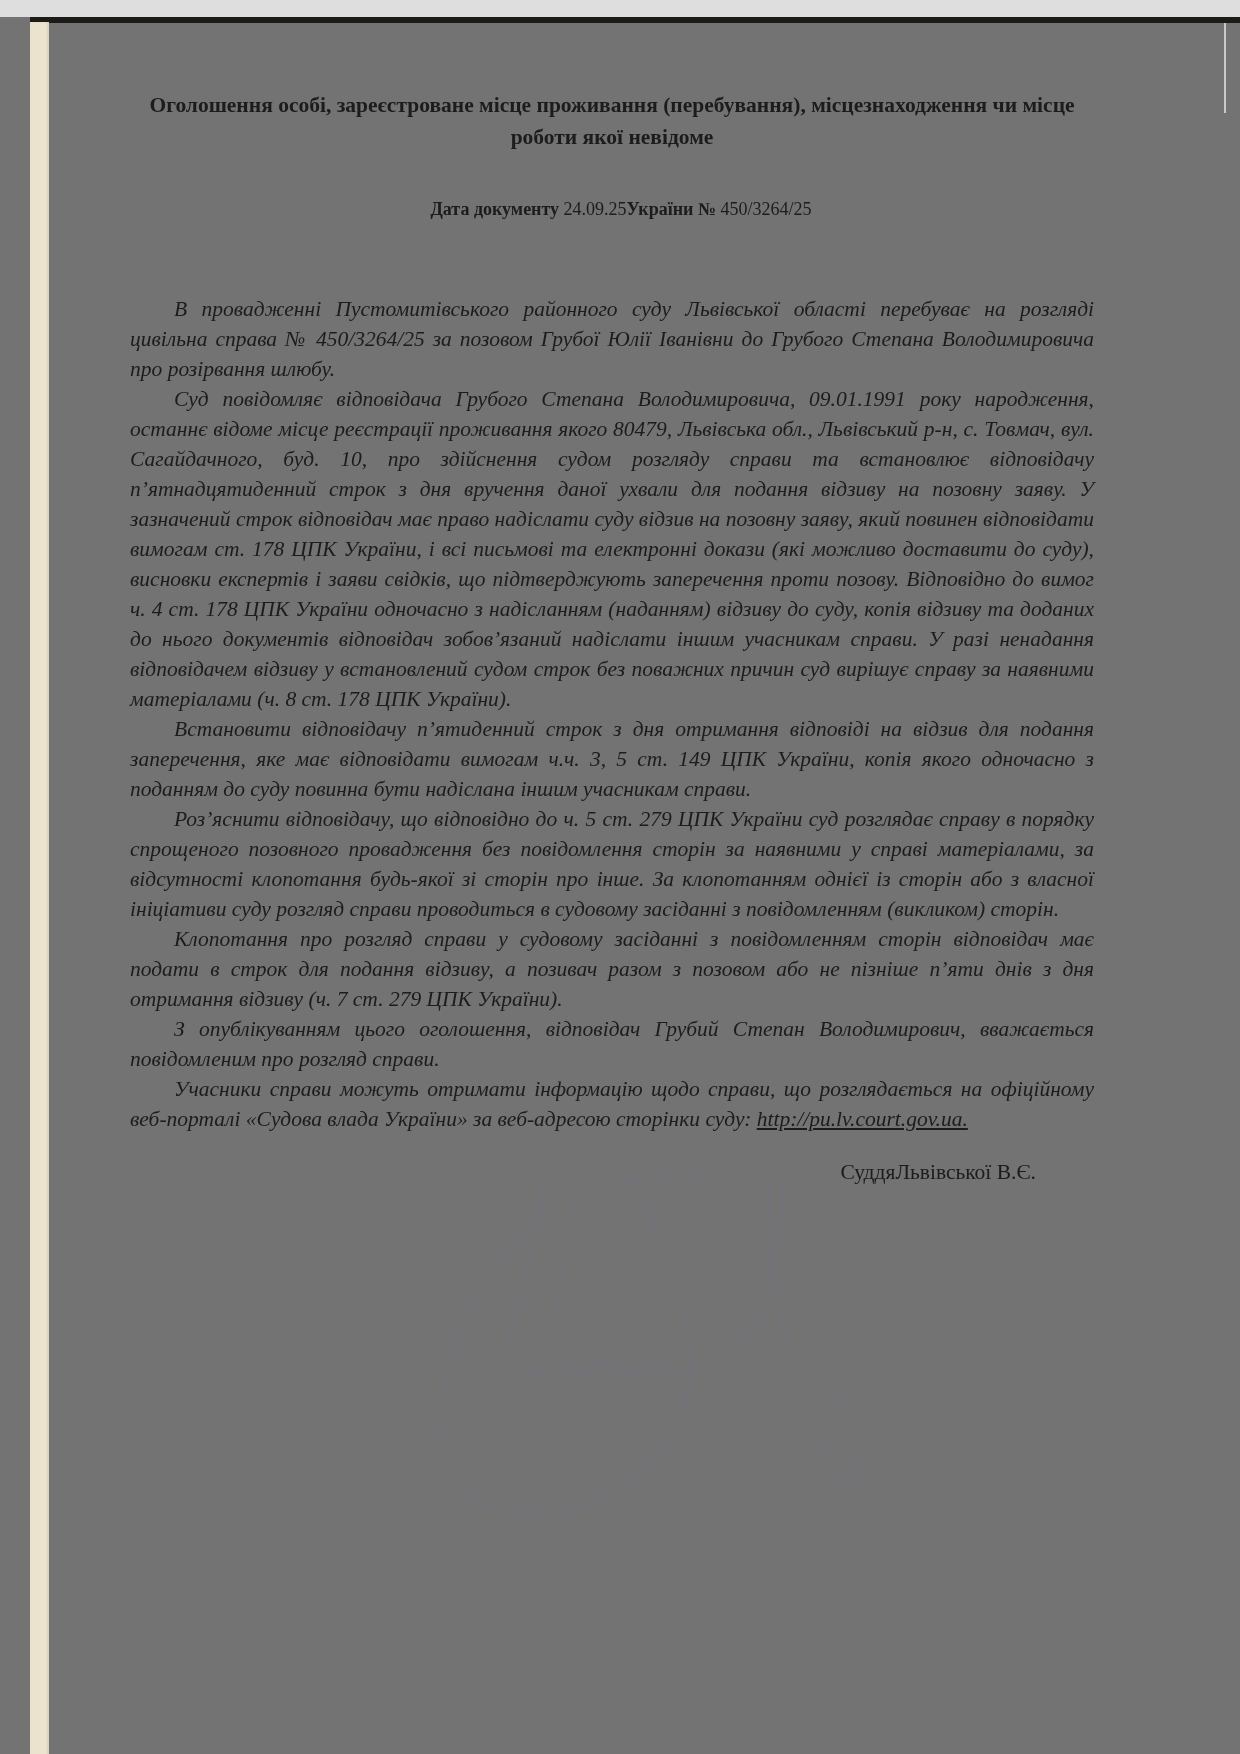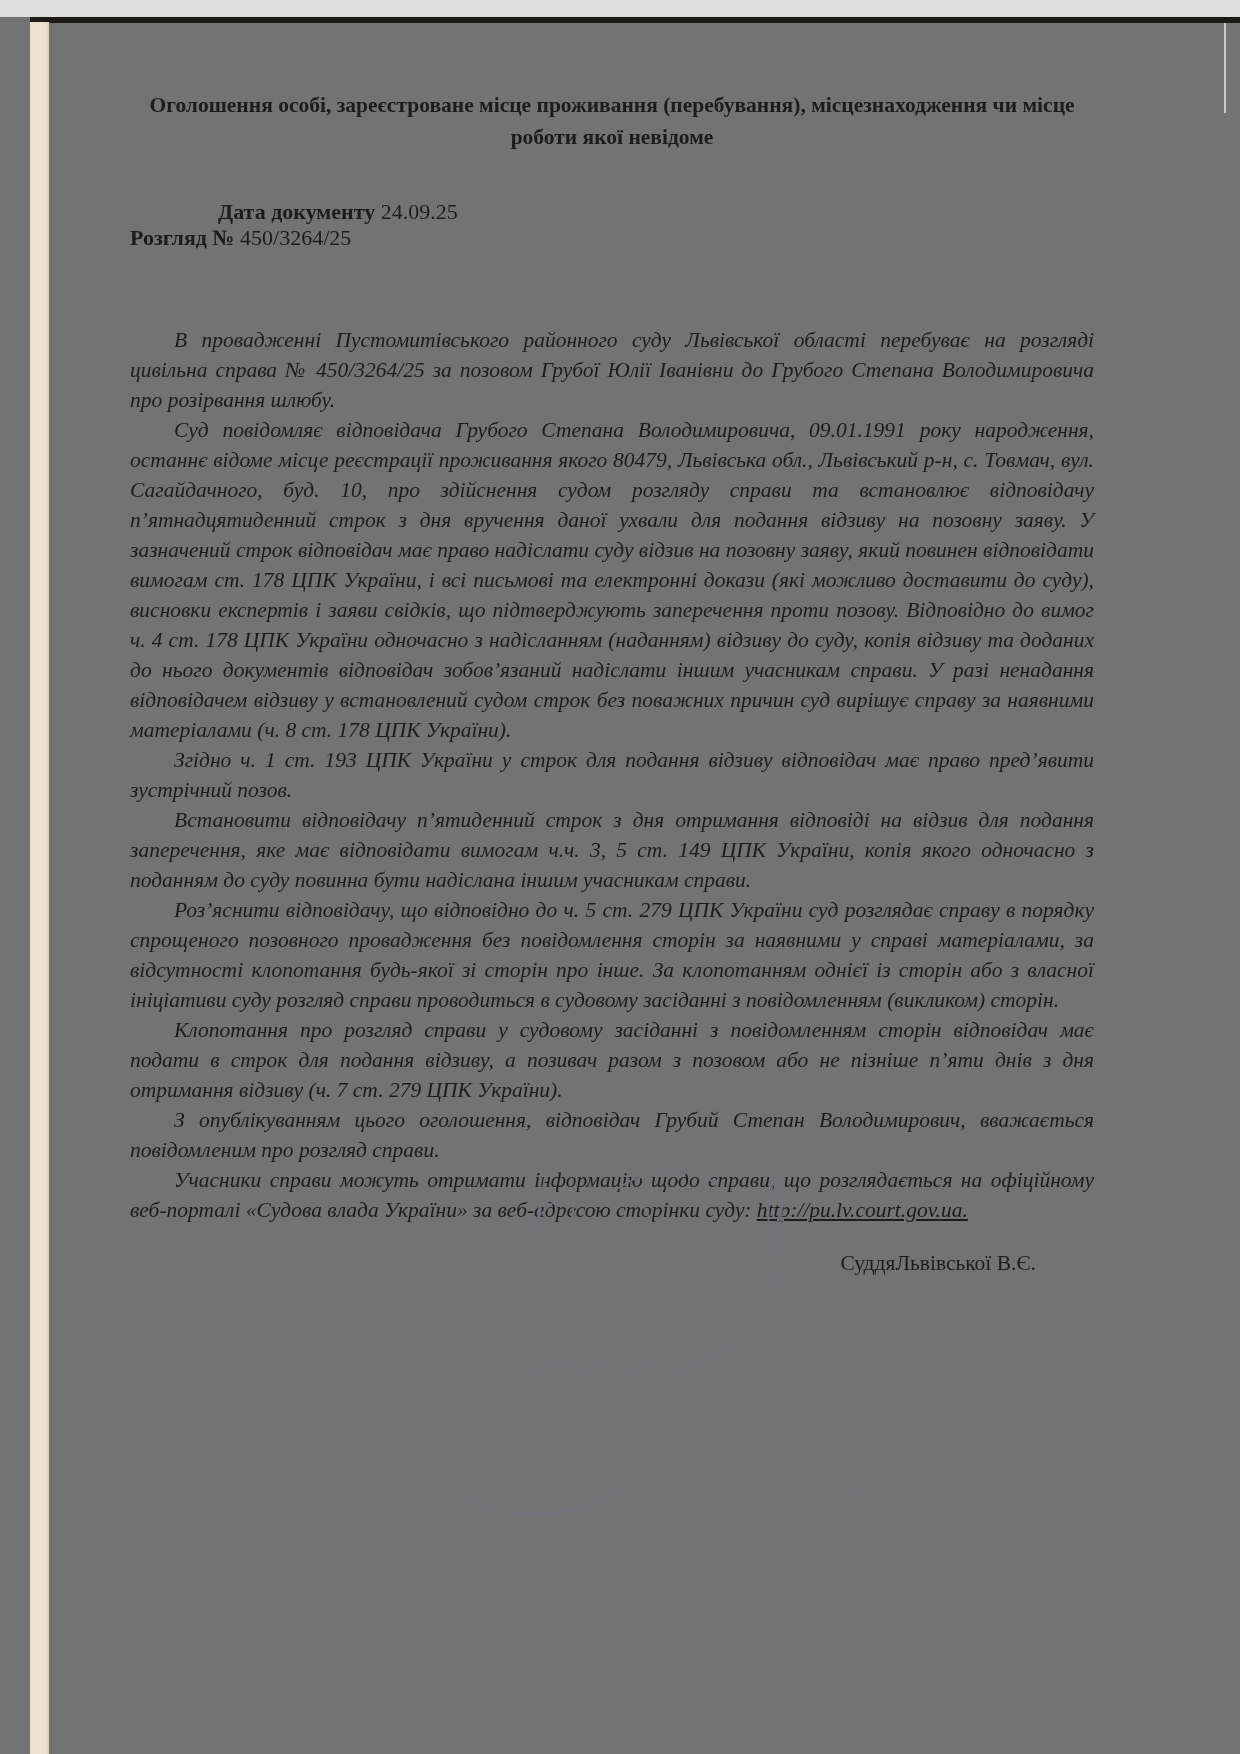--- a/index.html
+++ b/index.html
@@ -20,21 +20,21 @@
   .scan-edge-right{position:absolute;top:6px;right:14px;width:2px;height:90px;background:#c9c9c9;}
 
   .doc{position:absolute;left:130px;right:146px;top:72px;}
 
   .title{
     font-size:21.5px;line-height:32px;font-weight:bold;
     text-align:center;margin:0 14px;
   }
   .meta{
     display:flex;justify-content:center;
-    margin-top:46px;font-size:22px;flex-direction:column;
+    margin-top:46px;font-size:18px;
   }
   .meta-left{margin-left:88px;}
   .meta-right{margin-right:70px;}
   .lbl{font-weight:bold;}
 
   .body{
     margin-top:74px;
     font-size:21.5px;line-height:30px;
     text-align:justify;
     font-style:italic;
@@ -71,29 +71,28 @@
   <div class="doc">
 
     <h1 class="title">Оголошення особі, зареєстроване місце проживання (перебування), місцезнаходження чи місце роботи якої невідоме</h1>
 
     <div class="meta">
       <div class="meta-left">
         <span class="lbl">Дата документу</span>
         <span>24.09.25</span>
       </div>
       <div class="meta-right">
-        <span class="lbl">Розгляд №</span>
+        <span class="lbl">України №</span>
         <span>450/3264/25</span>
       </div>
     </div>
 
     <div class="body">
       <p class="para">В провадженні Пустомитівського районного суду Львівської області перебуває на розгляді цивільна справа № 450/3264/25 за позовом Грубої Юлії Іванівни до Грубого Степана Володимировича про розірвання шлюбу.</p>
       <p class="para">Суд повідомляє відповідача Грубого Степана Володимировича, 09.01.1991 року народження, останнє відоме місце реєстрації проживання якого 80479, Львівська обл., Львівський р-н, с. Товмач, вул. Сагайдачного, буд. 10, про здійснення судом розгляду справи та встановлює відповідачу п’ятнадцятиденний строк з дня вручення даної ухвали для подання відзиву на позовну заяву. У зазначений строк відповідач має право надіслати суду відзив на позовну заяву, який повинен відповідати вимогам ст. 178 ЦПК України, і всі письмові та електронні докази (які можливо доставити до суду), висновки експертів і заяви свідків, що підтверджують заперечення проти позову. Відповідно до вимог ч. 4 ст. 178 ЦПК України одночасно з надісланням (наданням) відзиву до суду, копія відзиву та доданих до нього документів відповідач зобов’язаний надіслати іншим учасникам справи. У разі ненадання відповідачем відзиву у встановлений судом строк без поважних причин суд вирішує справу за наявними матеріалами (ч. 8 ст. 178 ЦПК України).</p>
-      <p class="para">Згідно ч. 1 ст. 193 ЦПК України у строк для подання відзиву відповідач має право пред’явити зустрічний позов.</p>
       <p class="para">Встановити відповідачу п’ятиденний строк з дня отримання відповіді на відзив для подання заперечення, яке має відповідати вимогам ч.ч. 3, 5 ст. 149 ЦПК України, копія якого одночасно з поданням до суду повинна бути надіслана іншим учасникам справи.</p>
       <p class="para">Роз’яснити відповідачу, що відповідно до ч. 5 ст. 279 ЦПК України суд розглядає справу в порядку спрощеного позовного провадження без повідомлення сторін за наявними у справі матеріалами, за відсутності клопотання будь-якої зі сторін про інше. За клопотанням однієї із сторін або з власної ініціативи суду розгляд справи проводиться в судовому засіданні з повідомленням (викликом) сторін.</p>
       <p class="para">Клопотання про розгляд справи у судовому засіданні з повідомленням сторін відповідач має подати в строк для подання відзиву, а позивач разом з позовом або не пізніше п’яти днів з дня отримання відзиву (ч. 7 ст. 279 ЦПК України).</p>
       <p class="para">З опублікуванням цього оголошення, відповідач Грубий Степан Володимирович, вважається повідомленим про розгляд справи.</p>
       <p class="para"><span>Учасники справи можуть отримати інформацію щодо справи, що розглядається на офіційному веб-порталі «Судова влада України» за веб-адресою сторінки суду: </span><a class="link">http://pu.lv.court.gov.ua.</a></p>
     </div>
 
     <div class="sig-row">
       <span>Суддя</span>
       <span>Львівської В.Є.</span>

